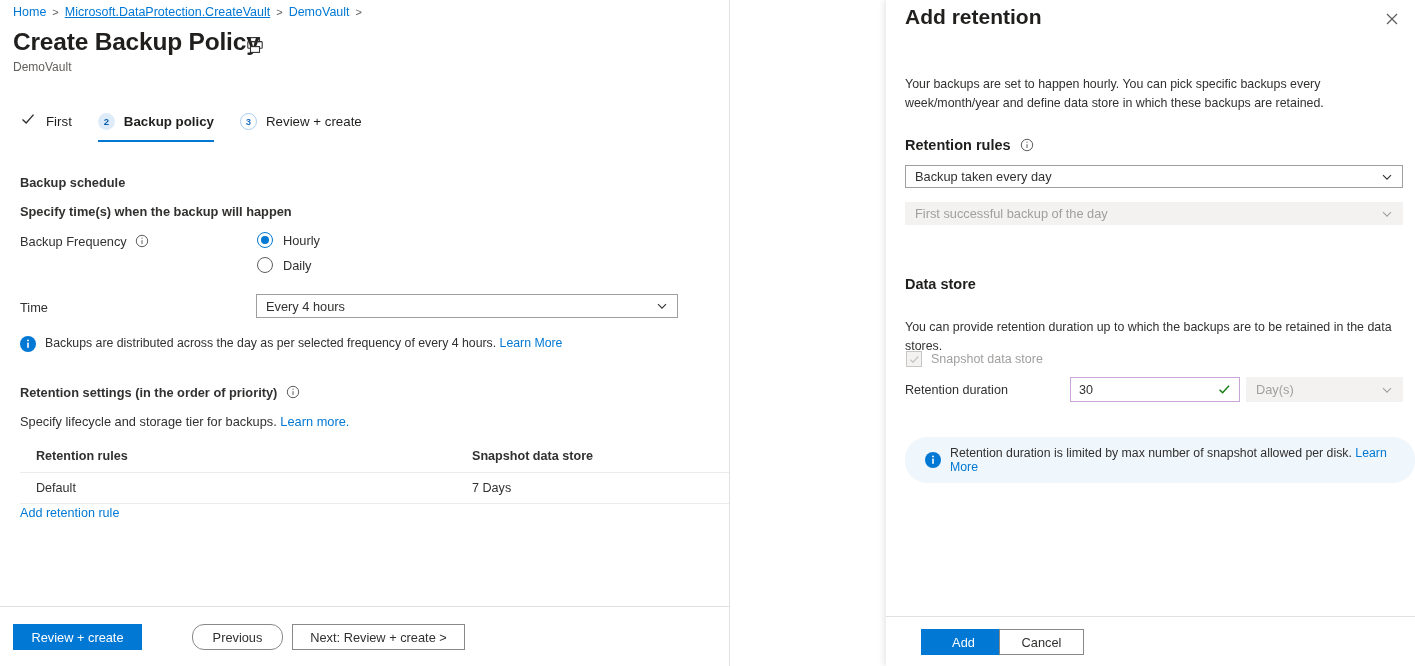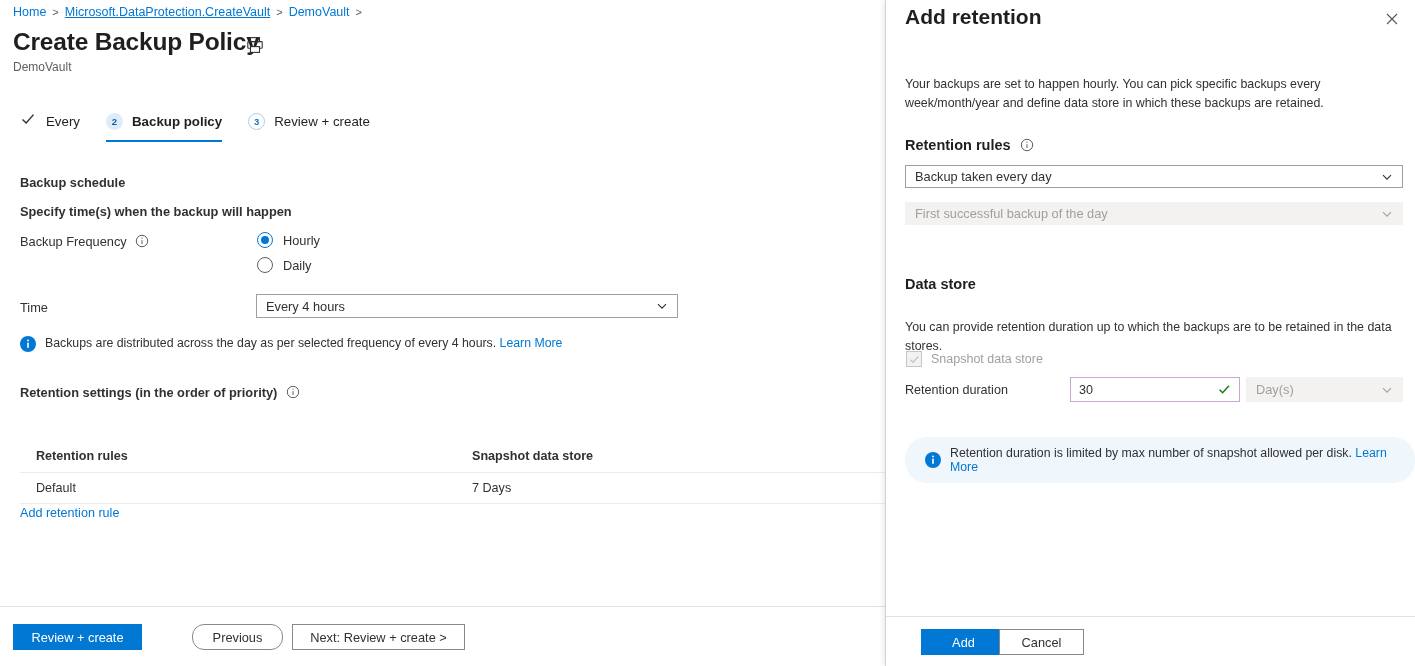--- a/index.html
+++ b/index.html
@@ -10,21 +10,21 @@
     background: #ffffff;
     font-family: "Segoe UI", "Liberation Sans", sans-serif;
     color: #323130;
     -webkit-font-smoothing: antialiased;
   }
   .root { position: relative; width: 1415px; height: 666px; background: #fff; }
 
   
   .blade {
     position: absolute; left: 0; top: 0;
-    width: 886px; height: 666px;
+    width: 730px; height: 666px;
     background: #ffffff;
     border-right: 1px solid #e1e1e1;
     overflow: hidden;
   }
 
   .breadcrumb {
     position: absolute; left: 13px; top: 5px;
     font-size: 12.5px; color: #0078d4;
     display: flex; align-items: center; gap: 6px;
     white-space: nowrap;
@@ -177,21 +177,21 @@
     </div>
     <div class="page-subtitle">DemoVault</div>
 
     <div class="tabs">
       <div class="tab">
         <span class="check">
           <svg viewBox="0 0 16 16" width="16" height="16" fill="none" stroke="#323130" stroke-width="1.4">
             <path d="M2.5 8.4 L6.2 12 L13.5 3.6"></path>
           </svg>
         </span>
-        <span class="tablabel">Every</span>
+        <span class="tablabel">First</span>
       </div>
       <div class="tab active">
         <span class="badge filled">2</span>
         <span class="tablabel">Backup policy</span>
       </div>
       <div class="tab">
         <span class="badge outline">3</span>
         <span class="tablabel">Review + create</span>
       </div>
     </div>
@@ -246,20 +246,24 @@
     <div class="section-h" style="left:20px; top:385px;">
       <span>Retention settings (in the order of priority)</span>
       <span class="info-glyph">
         <svg viewBox="0 0 14 14" width="14" height="14" fill="none" stroke="#605e5c" stroke-width="1">
           <circle cx="7" cy="7" r="5.7"></circle>
           <line x1="7" y1="6.2" x2="7" y2="10"></line>
           <circle cx="7" cy="4.2" r="0.6" fill="#605e5c" stroke="none"></circle>
         </svg>
       </span>
     </div>
+    <div class="plain" style="left:20px; top:414px;">
+      <span>Specify lifecycle and storage tier for backups.</span>
+      <a class="lnk">Learn more.</a>
+    </div>
 
     <div class="tbl">
       <div class="thead">
         <div class="c1">Retention rules</div>
         <div class="c2">Snapshot data store</div>
       </div>
       <div class="trow">
         <div class="c1">Default</div>
         <div class="c2">7 Days</div>
       </div>

